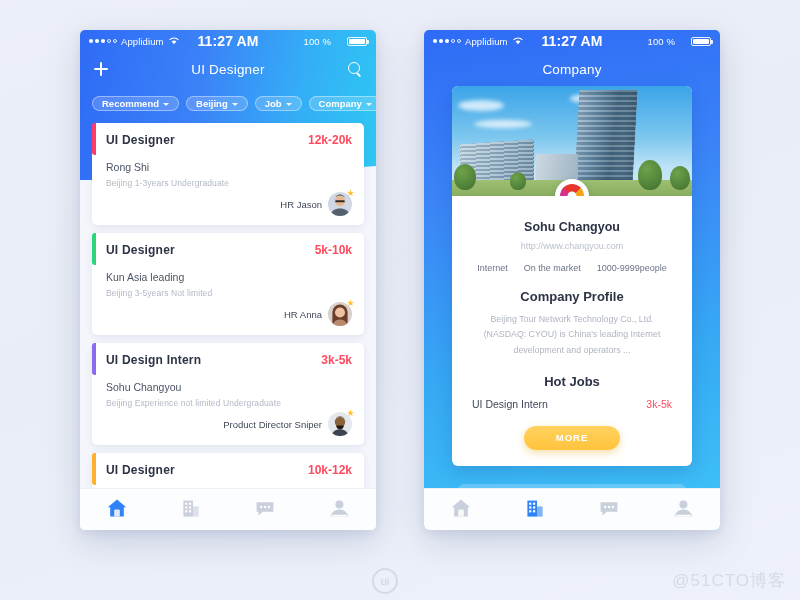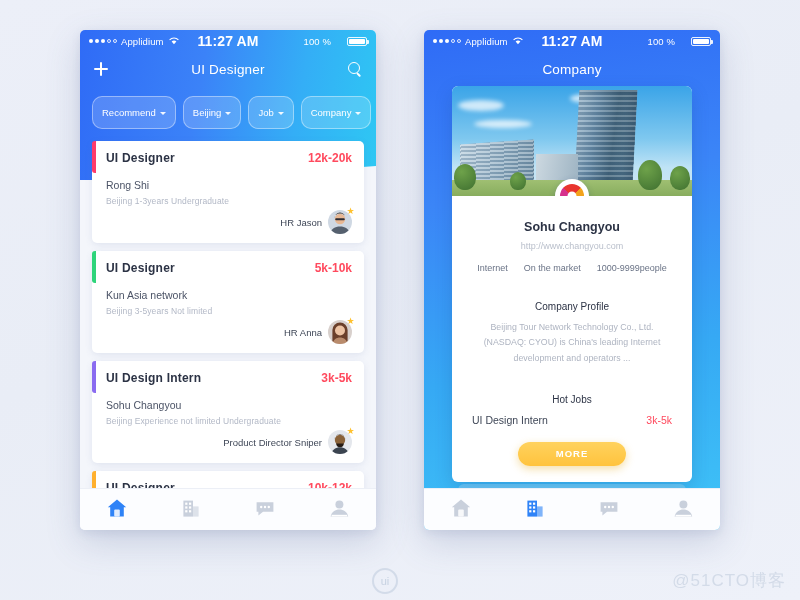--- a/index.html
+++ b/index.html
@@ -96,25 +96,25 @@
     content:""; position:absolute; left:9px; top:9.5px; width:5px; height:1.5px;
     background:#fff; transform: rotate(45deg); transform-origin: left center; border-radius:1px;
   }
 
   .chips {
     position: relative; z-index: 5;
     display: flex; gap: 7px; padding: 10px 12px 0 12px;
   }
   .chip {
     display: inline-flex; align-items: center; gap: 4px;
-    height: 33px; padding: 0 9px;
+    height: 15px; padding: 0 9px;
     background: rgba(255,255,255,.17);
     border: 1px solid rgba(255,255,255,.4);
     border-radius: 10px;
-    color: #fff; font-size: 9.5px; white-space: nowrap; cursor: pointer;
+    color: #fff; font-size: 9.5px; white-space: nowrap; cursor: pointer; font-weight: bold;
   }
   .cv {
     width: 0; height: 0;
     border-left: 3px solid transparent; border-right: 3px solid transparent;
     border-top: 3.4px solid rgba(255,255,255,.92);
     margin-top: 1px;
   }
 
   .cards { position: relative; z-index: 4; padding: 12px 12px 0 12px; }
   .jcard {
@@ -233,34 +233,34 @@
     width: 9px; height: 9px; border-radius: 50%; background: #fff;
   }
 
   .cbody { padding: 24px 16px 14px 16px; text-align: center; }
   .cname { font-size: 12.5px; font-weight: bold; color: #2c3345; }
   .curl { font-size: 9px; color: #b9bfcb; margin-top: 7px; }
   .ctags {
     display: flex; justify-content: center; gap: 16px;
     margin-top: 12px; font-size: 9px; color: #6a7386;
   }
-  .sec-title { font-size: 10px; font-weight: normal; color: #2c3345; margin-top: 28px; }
+  .sec-title { font-size: 13px; font-weight: bold; color: #2c3345; margin-top: 16px; }
   .cprofile {
     font-size: 8.8px; color: #aeb4c1; line-height: 1.75; margin-top: 8px;
     text-align: center; padding: 0 2px;
   }
   .hotrow {
     display: flex; align-items: center; margin-top: 9px;
     font-size: 10.5px; padding: 0 4px;
   }
   .hotrow .hj-title { color: #3f4757; }
   .hotrow .hj-salary { margin-left: auto; color: #ff4a5e; }
   .morebtn {
     display: block; margin: 16px auto 2px auto;
-    width: 108px; height: 24px; line-height: 24px;
+    width: 96px; height: 24px; line-height: 24px;
     border-radius: 12px;
     background: linear-gradient(180deg, #ffd25e 0%, #ffc33d 100%);
     color: #fff; font-size: 9.5px; font-weight: bold; letter-spacing: 1px;
     border: none; cursor: pointer;
     box-shadow: 0 3px 8px rgba(230,170,30,.38);
   }
 
   
   .wm-text {
     position: absolute; right: 14px; bottom: 8px;
@@ -362,21 +362,21 @@
             </span>
           </div>
         </div>
 
         <div class="jcard">
           <span class="bar" style="background:#2ed47a"></span>
           <div class="jrow1">
             <span class="jtitle">UI  Designer</span>
             <span class="jsalary">5k-10k</span>
           </div>
-          <div class="jcompany">Kun Asia network</div>
+          <div class="jcompany">Kun Asia leading</div>
           <div class="jmeta">Beijing  3-5years  Not limited</div>
           <div class="jrecruiter">
             <span class="jr-name">HR  Anna</span>
             <span class="avatar">
               <span class="face">
                 <svg width="24" height="24" viewBox="0 0 24 24">
                   <rect width="24" height="24" fill="#d8d0cc"></rect>
                   <path d="M4.4 22V10a7.6 7.6 0 0 1 15.2 0v12z" fill="#6b3f2a"></path>
                   <circle cx="12" cy="10.5" r="5" fill="#edc3a3"></circle>
                   <path d="M7 9.4a5 5 0 0 1 10 0c0-3.2-2.3-4.8-5-4.8S7 6.2 7 9.4z" fill="#6b3f2a"></path>

